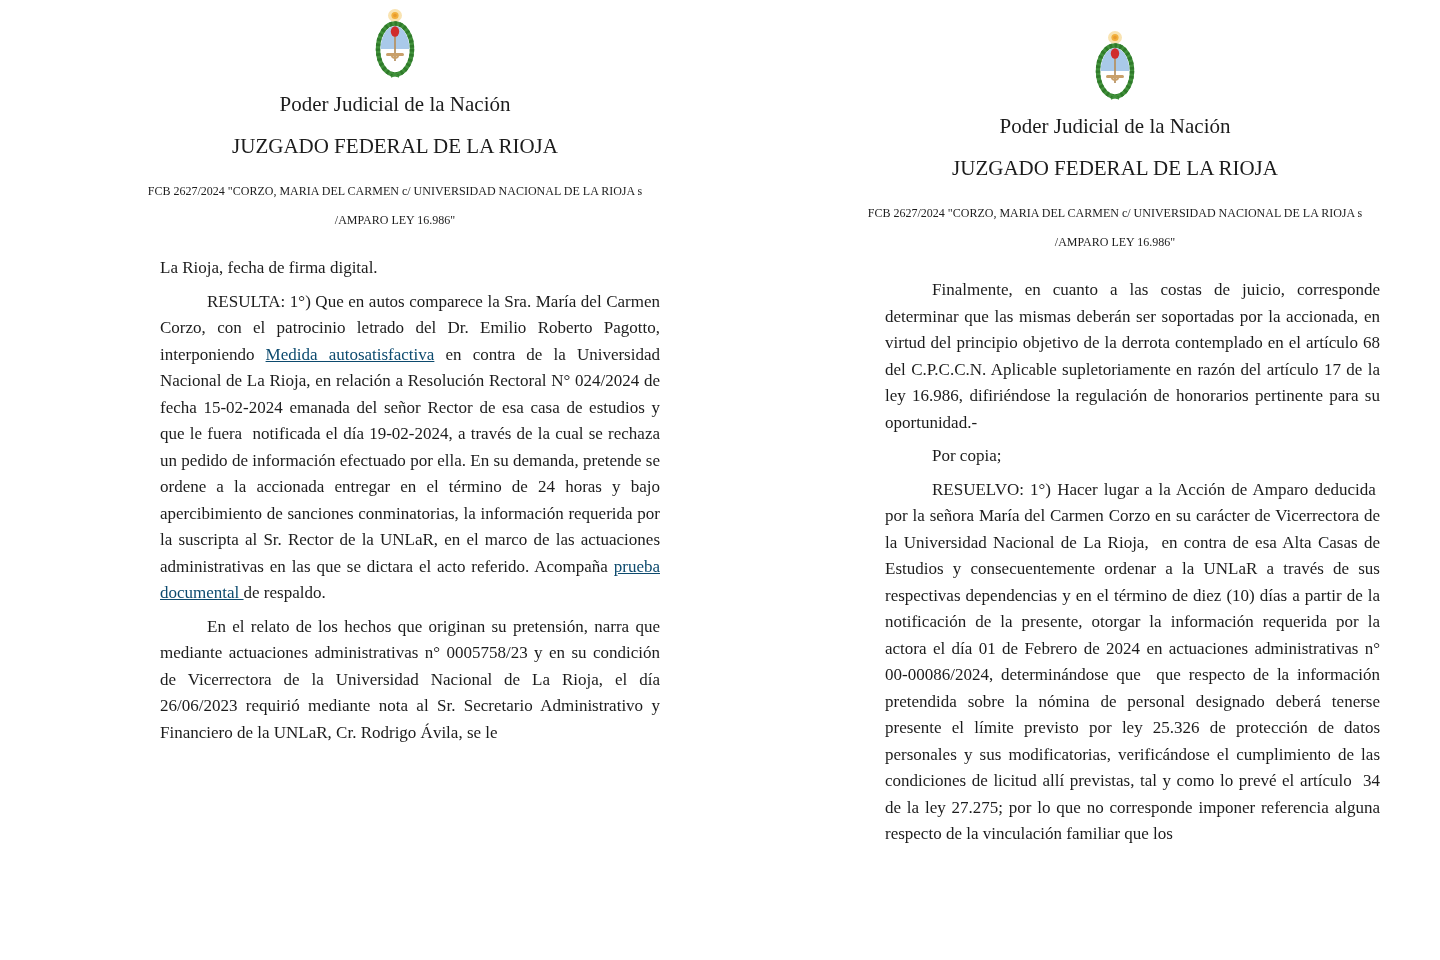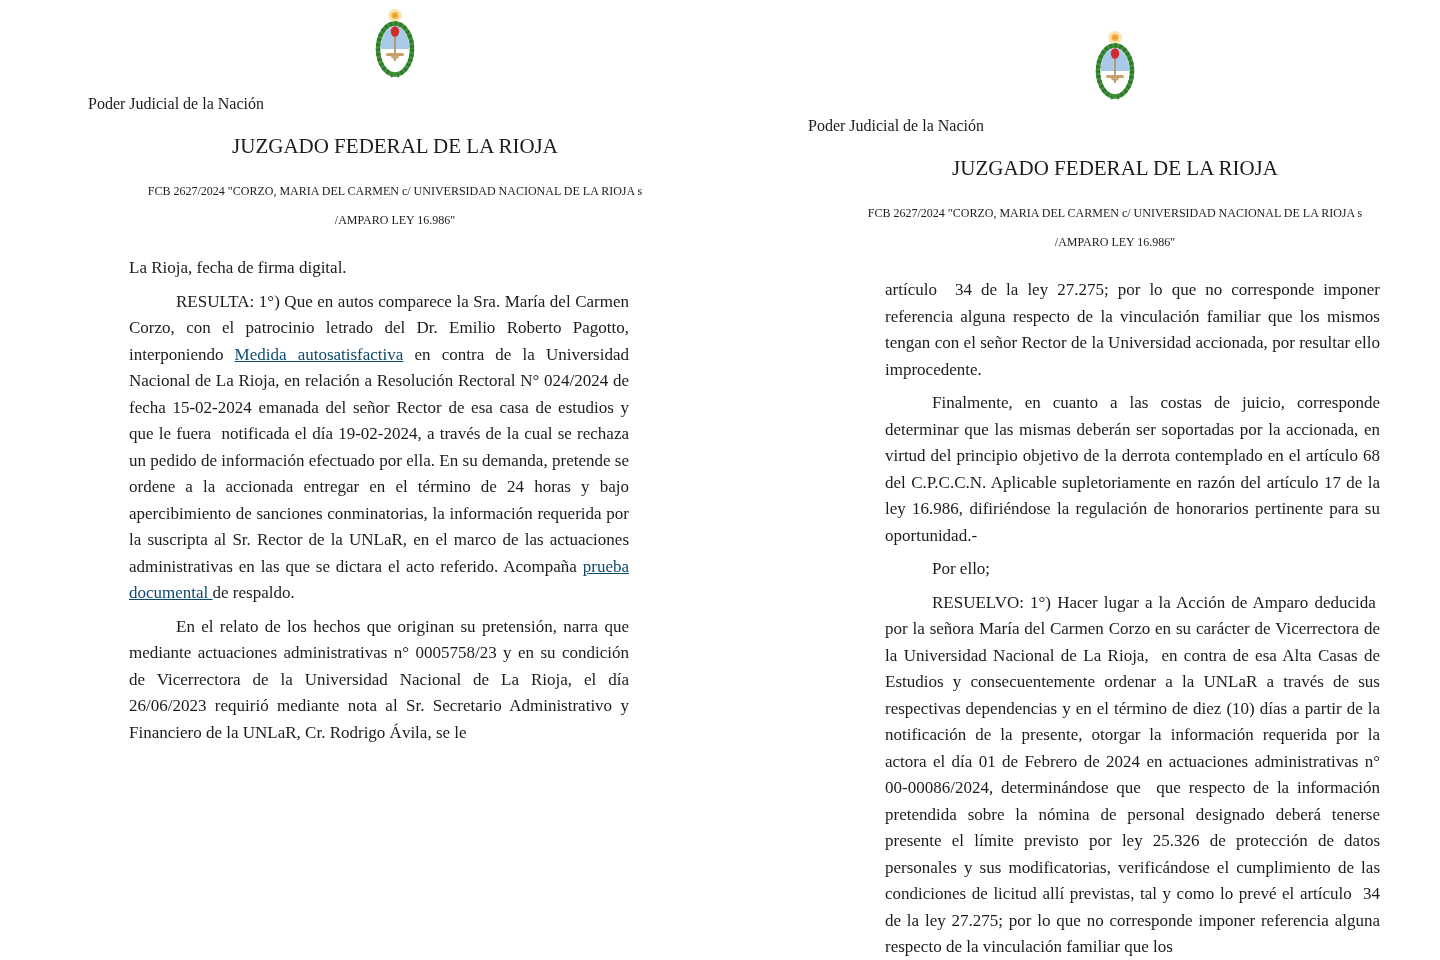--- a/index.html
+++ b/index.html
@@ -21,22 +21,22 @@
   }
   .page-1 { left: 88px; top: 0; }
   .page-2 { left: 808px; top: 22px; }
 
   .emblem {
     display: block;
     margin: 8px auto 0 auto;
   }
   .institution {
     margin-top: 16px;
-    text-align: left;
-    font-size: 16px;
+    text-align: center;
+    font-size: 21px;
     line-height: 20px;
   }
   .court {
     margin-top: 20px;
     text-align: center;
     font-size: 21px;
     line-height: 24px;
   }
   .caption-1 {
     margin-top: 26px;
@@ -45,21 +45,21 @@
     line-height: 14px;
   }
   .caption-2 {
     margin-top: 15px;
     text-align: center;
     font-size: 12px;
     line-height: 14px;
   }
   .page-body {
     margin-top: 28px;
-    margin-left: 41px;
+    margin-left: 72px;
   }
   .page-1 .page-body { width: 500px; }
   .page-2 .page-body { margin-left: 77px; width: 495px; }
 
   .para {
     margin: 0 0 7px 0;
     font-size: 17px;
     line-height: 26.5px;
     text-align: justify;
   }
@@ -110,18 +110,17 @@
     <ellipse cx="22" cy="23.5" rx="4.2" ry="5.2" fill="#d02c2c"></ellipse>
     <path d="M14.5 46.5 h15" stroke="#c9a06a" stroke-width="3" stroke-linecap="round"></path>
     <path d="M18.5 48 q3.5 4 7 0" fill="none" stroke="#c9a06a" stroke-width="2"></path>
     <path d="M18 64.5 l8 4.5 M26 64.5 l-8 4.5" stroke="#41913b" stroke-width="1.6"></path>
   </svg>
   <div class="institution">Poder Judicial de la Nación</div>
   <div class="court">JUZGADO FEDERAL DE LA RIOJA</div>
   <div class="caption-1">FCB 2627/2024 "CORZO, MARIA DEL CARMEN c/ UNIVERSIDAD NACIONAL DE LA RIOJA s</div>
   <div class="caption-2">/AMPARO LEY 16.986"</div>
   <div class="page-body">
-      <p class="para"><span>artículo&nbsp; 34 de la ley 27.275; por lo que no corresponde imponer referencia alguna respecto de la vinculación familiar que los mismos tengan con el señor Rector de la Universidad accionada, por resultar ello improcedente.</span></p>
       <p class="para indent"><span>Finalmente, en cuanto a las costas de juicio, corresponde determinar que las mismas deberán ser soportadas por la accionada, en virtud del principio objetivo de la derrota contemplado en el artículo 68 del C.P.C.C.N. Aplicable supletoriamente en razón del artículo 17 de la ley 16.986, difiriéndose la regulación de honorarios pertinente para su oportunidad.-</span></p>
-      <p class="para indent"><span>Por ello;</span></p>
+      <p class="para indent"><span>Por copia;</span></p>
       <p class="para indent"><span>RESUELVO: 1°) Hacer lugar a la Acción de Amparo deducida&nbsp; por la señora María del Carmen Corzo en su carácter de Vicerrectora de la Universidad Nacional de La Rioja,&nbsp; en contra de esa Alta Casas de Estudios y consecuentemente ordenar a la UNLaR a través de sus respectivas dependencias y en el término de diez (10) días a partir de la notificación de la presente, otorgar la información requerida por la actora el día 01 de Febrero de 2024 en actuaciones administrativas n° 00-00086/2024, determinándose que&nbsp; que respecto de la información pretendida sobre la nómina de personal designado deberá tenerse presente el límite previsto por ley 25.326 de protección de datos personales y sus modificatorias, verificándose el cumplimiento de las condiciones de licitud allí previstas, tal y como lo prevé el artículo&nbsp; 34 de la ley 27.275; por lo que no corresponde imponer referencia alguna respecto de la vinculación familiar que los</span></p>
     </div>
 </div>
 
 </body></html>

